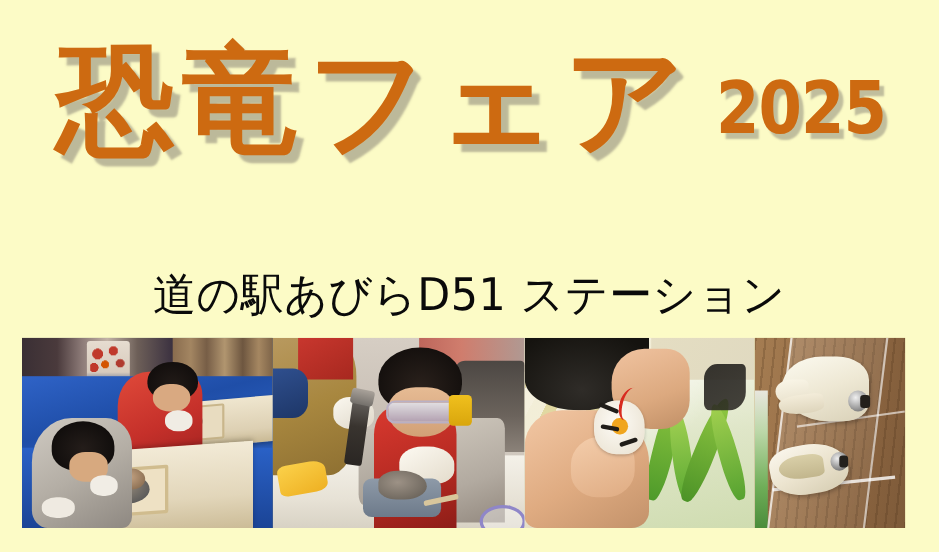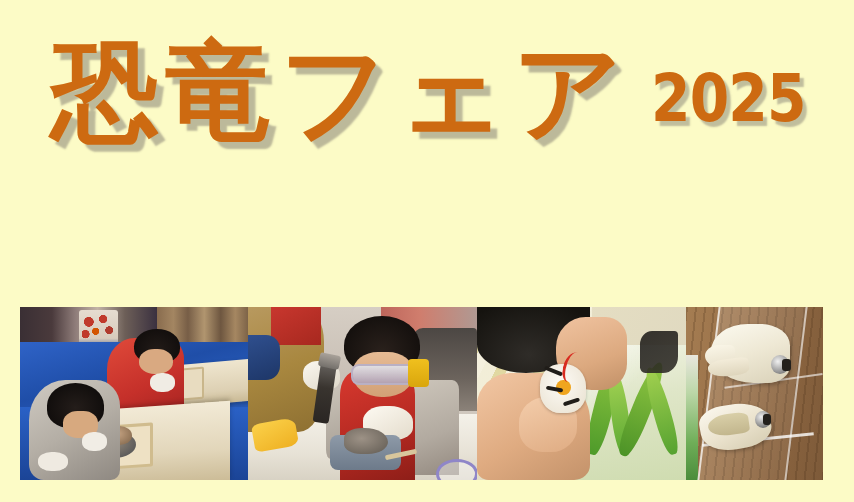--- a/index.html
+++ b/index.html
@@ -586,20 +586,23 @@
 <body>
 
 <div class="poster">
 
   <div class="title-row">
     <span class="title-main">恐竜フェア</span>
     <span class="title-year">2025</span>
   </div>
 
 
+  <div class="venue-row">
+    <span class="venue-text">道の駅あびらD51 ステーション</span>
+  </div>
 
   <div class="photo-strip">
 
     <div class="photo p1">
       <div class="scene">
         <div class="layer p1-backwall"></div>
         <div class="layer p1-chairrow"></div>
         <div class="layer p1-person"></div>
         <div class="layer p1-person-dots"></div>
         <div class="layer p1-tarp"></div>

